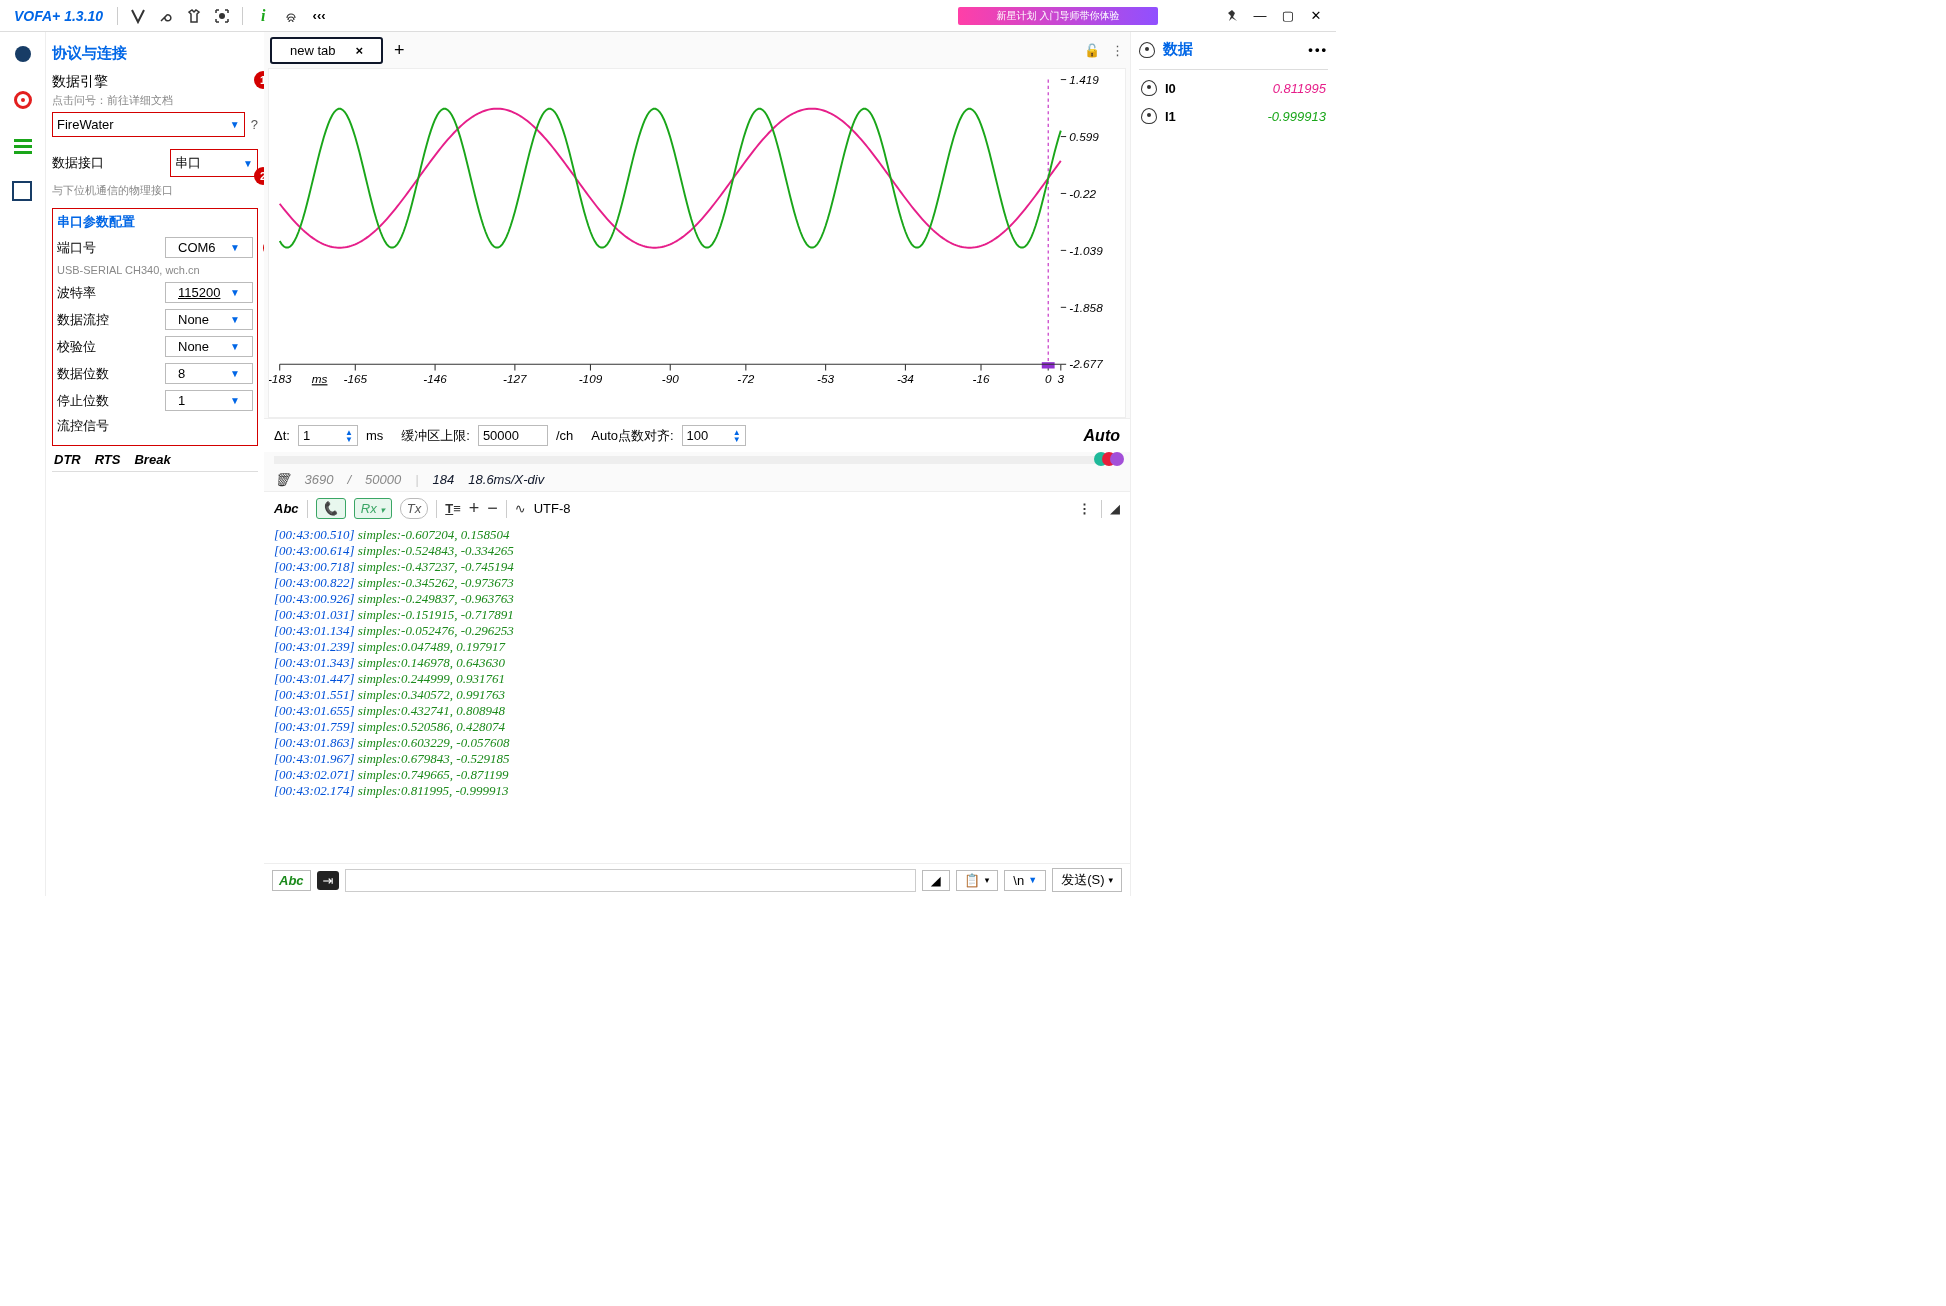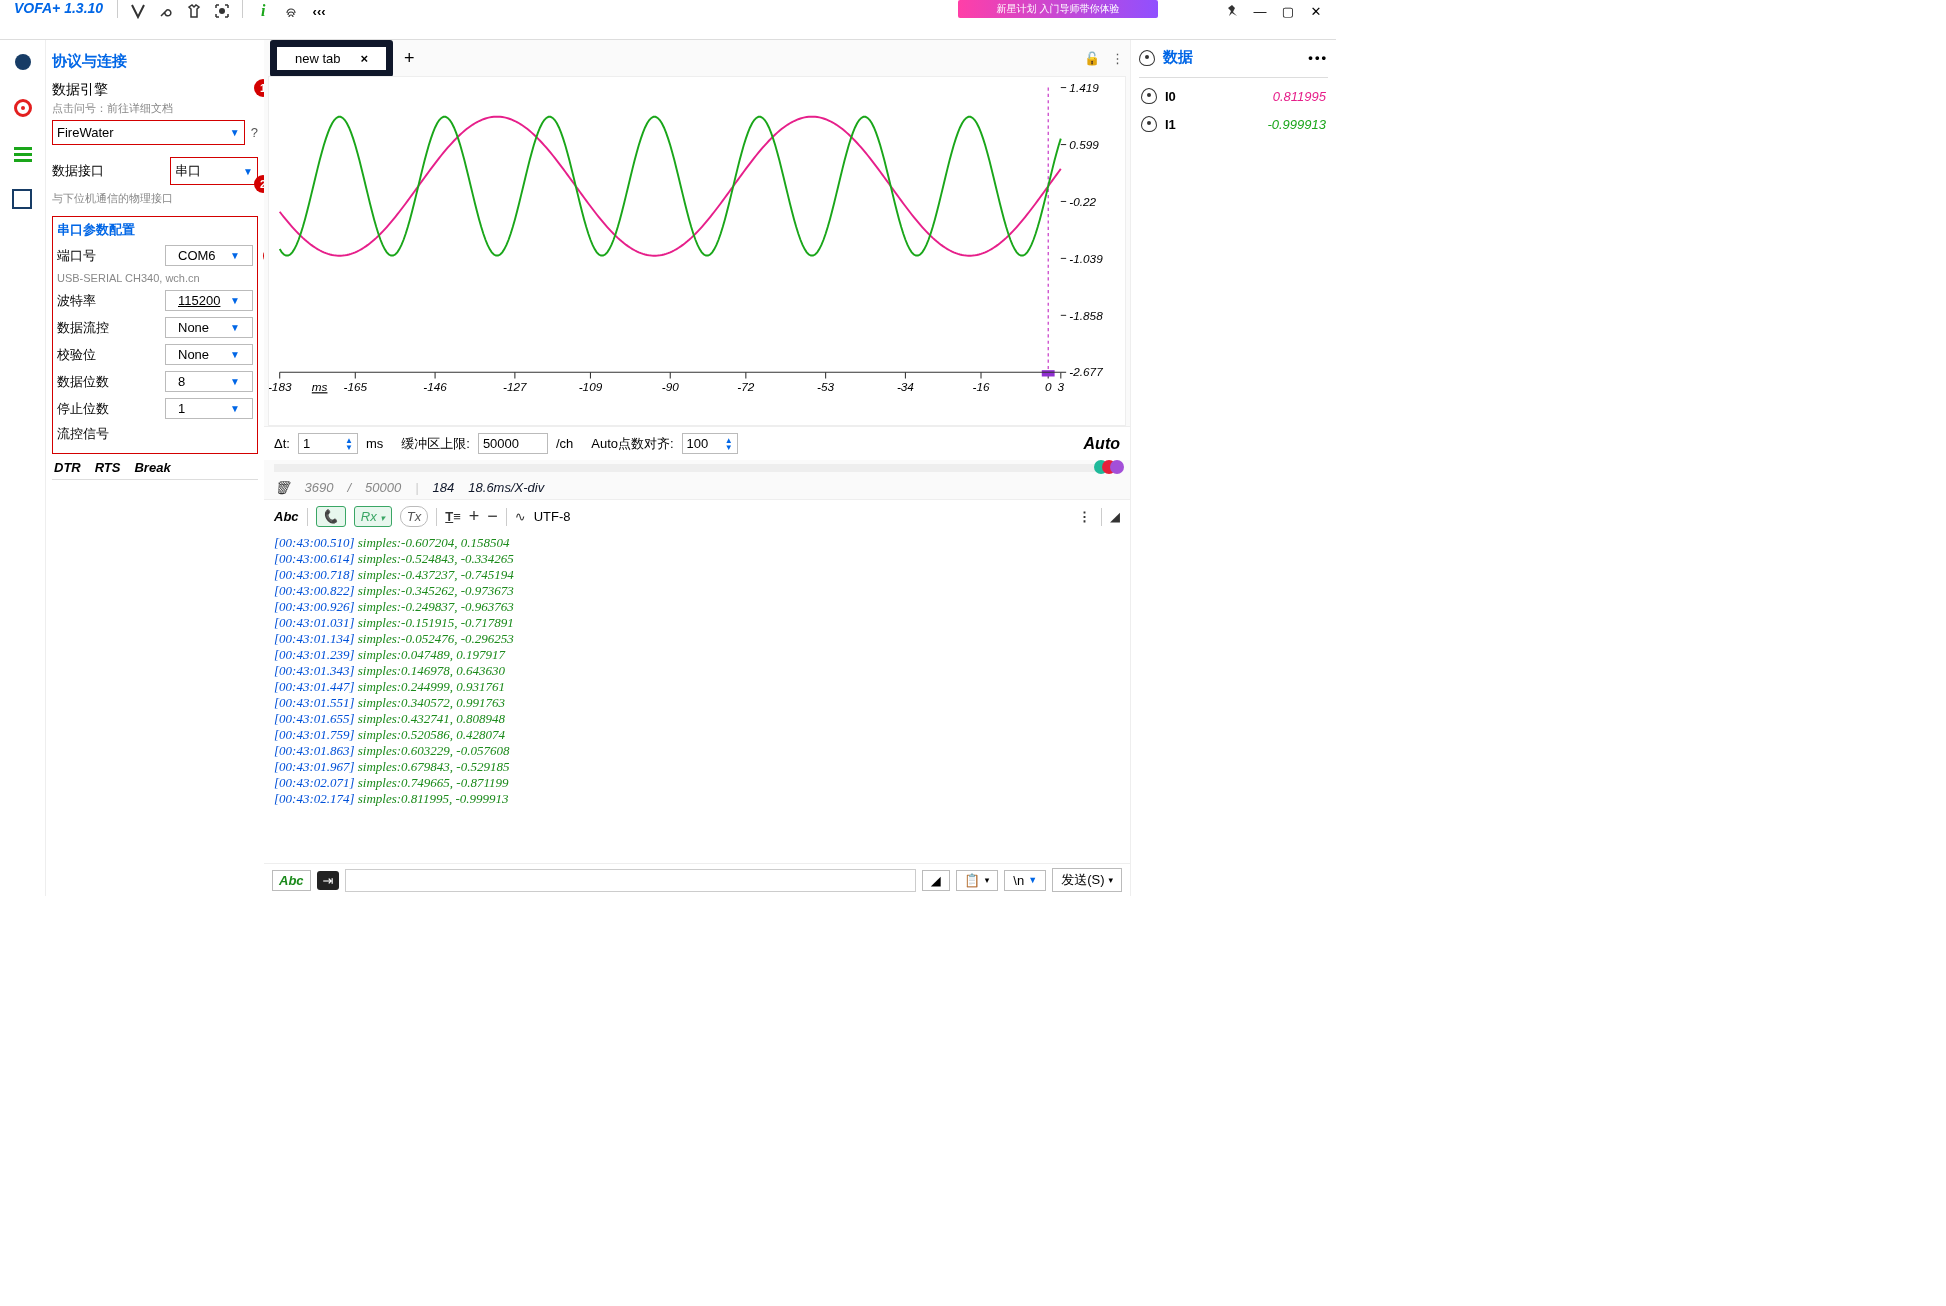--- a/index.html
+++ b/index.html
@@ -1,20 +1,20 @@
 <!DOCTYPE html>
 <html><head>
 <meta charset="utf-8">
 <style>
 * { box-sizing: border-box; margin: 0; padding: 0; }
 body { font-family: "Microsoft YaHei", Arial, sans-serif; font-size: 13px; background: #fff; overflow: hidden; }
 .app { display: flex; flex-direction: column; width: 1336px; height: 896px; }
 
 
-.titlebar { display: flex; align-items: flex-start; height: 40px; padding: 0 6px; border-bottom: 1px solid #ddd; }
+.titlebar { display: flex; align-items: center; height: 32px; padding: 0 6px; border-bottom: 1px solid #ddd; }
 .titlebar .app-title { color: #0066e6; font-weight: bold; font-size: 14px; font-style: italic; margin: 0 8px; }
 .titlebar .tb-div { width: 1px; height: 18px; background: #ccc; margin: 0 6px; }
 .titlebar .tb-icon { width: 22px; height: 22px; display: flex; align-items: center; justify-content: center; cursor: pointer; margin: 0 3px; }
 .titlebar .spacer { flex: 1; }
 .titlebar .banner { width: 200px; height: 18px; background: linear-gradient(90deg,#ff3fa7,#9050ff); border-radius: 2px; color:#fff; font-size:10px; display:flex; align-items:center; justify-content:center;}
 .titlebar .win-btns { display: flex; }
 .titlebar .win-btn { width: 28px; height: 22px; display: flex; align-items: center; justify-content: center; cursor: pointer; }
 
 
 .main { flex: 1; display: flex; overflow: hidden; }
@@ -44,21 +44,21 @@
 .cp-help { margin-left:6px; color:#555; cursor:pointer;}
 .redbox { border:1.5px solid #d30000; padding:4px; }
 .redbadge { position:absolute; width:18px;height:18px;border-radius:50%;background:#d30000;color:#fff;font-size:11px;display:flex;align-items:center;justify-content:center;font-weight:bold;}
 .cp-serial { margin-top:10px; }
 .cp-serial .hdr{color:#0066e6;font-weight:bold;margin-bottom:6px;}
 .cp-dtr { display:flex; gap:14px; font-style:italic; font-weight:bold; margin-top:2px; padding:4px 2px; border-bottom:1px solid #ddd;}
 
 
 .center { flex:1; display:flex; flex-direction:column; background:#fafafa; }
 .tabbar { height:36px; display:flex; align-items:center; padding:4px 6px; gap:4px; }
-.tab { background:#fff; border:7px solid #0f172a; border-radius:3px; padding:4px 18px; display:flex; align-items:center; gap:20px; cursor:pointer;}
+.tab { background:#fff; border:2px solid #0f172a; border-radius:3px; padding:4px 18px; display:flex; align-items:center; gap:20px; cursor:pointer;}
 .tab .close{font-weight:bold;}
 .tab-add { width:24px;height:24px;display:flex;align-items:center;justify-content:center;font-size:18px;cursor:pointer;}
 .tabbar .spacer{flex:1;}
 .tabbar .tab-icons{display:flex;gap:10px;color:#555;}
 
 
 .chartbox { background:#fff; margin:0 4px; height:350px; position:relative; border:1px solid #eee;}
 .chartbox svg{width:100%;height:100%;}
 
 
@@ -341,21 +341,21 @@
               <span>▼</span>
             </span>
           </div>
         <span>ms</span>
         <span style="margin-left:10px;">缓冲区上限:</span>
         <div class="numbox" style="width:70px;">
             <span>50000</span>
           </div>
         <span>/ch</span>
         <span style="margin-left:10px;">Auto点数对齐:</span>
-        <div class="numbox" style="width:56px;">
+        <div class="numbox" style="width:64px;">
             <span>100</span>
             <span class="spinbtns">
               <span>▲</span>
               <span>▼</span>
             </span>
           </div>
         <span class="auto">Auto</span>
       </div>
       <div class="progressbar">
         <div class="balls">

